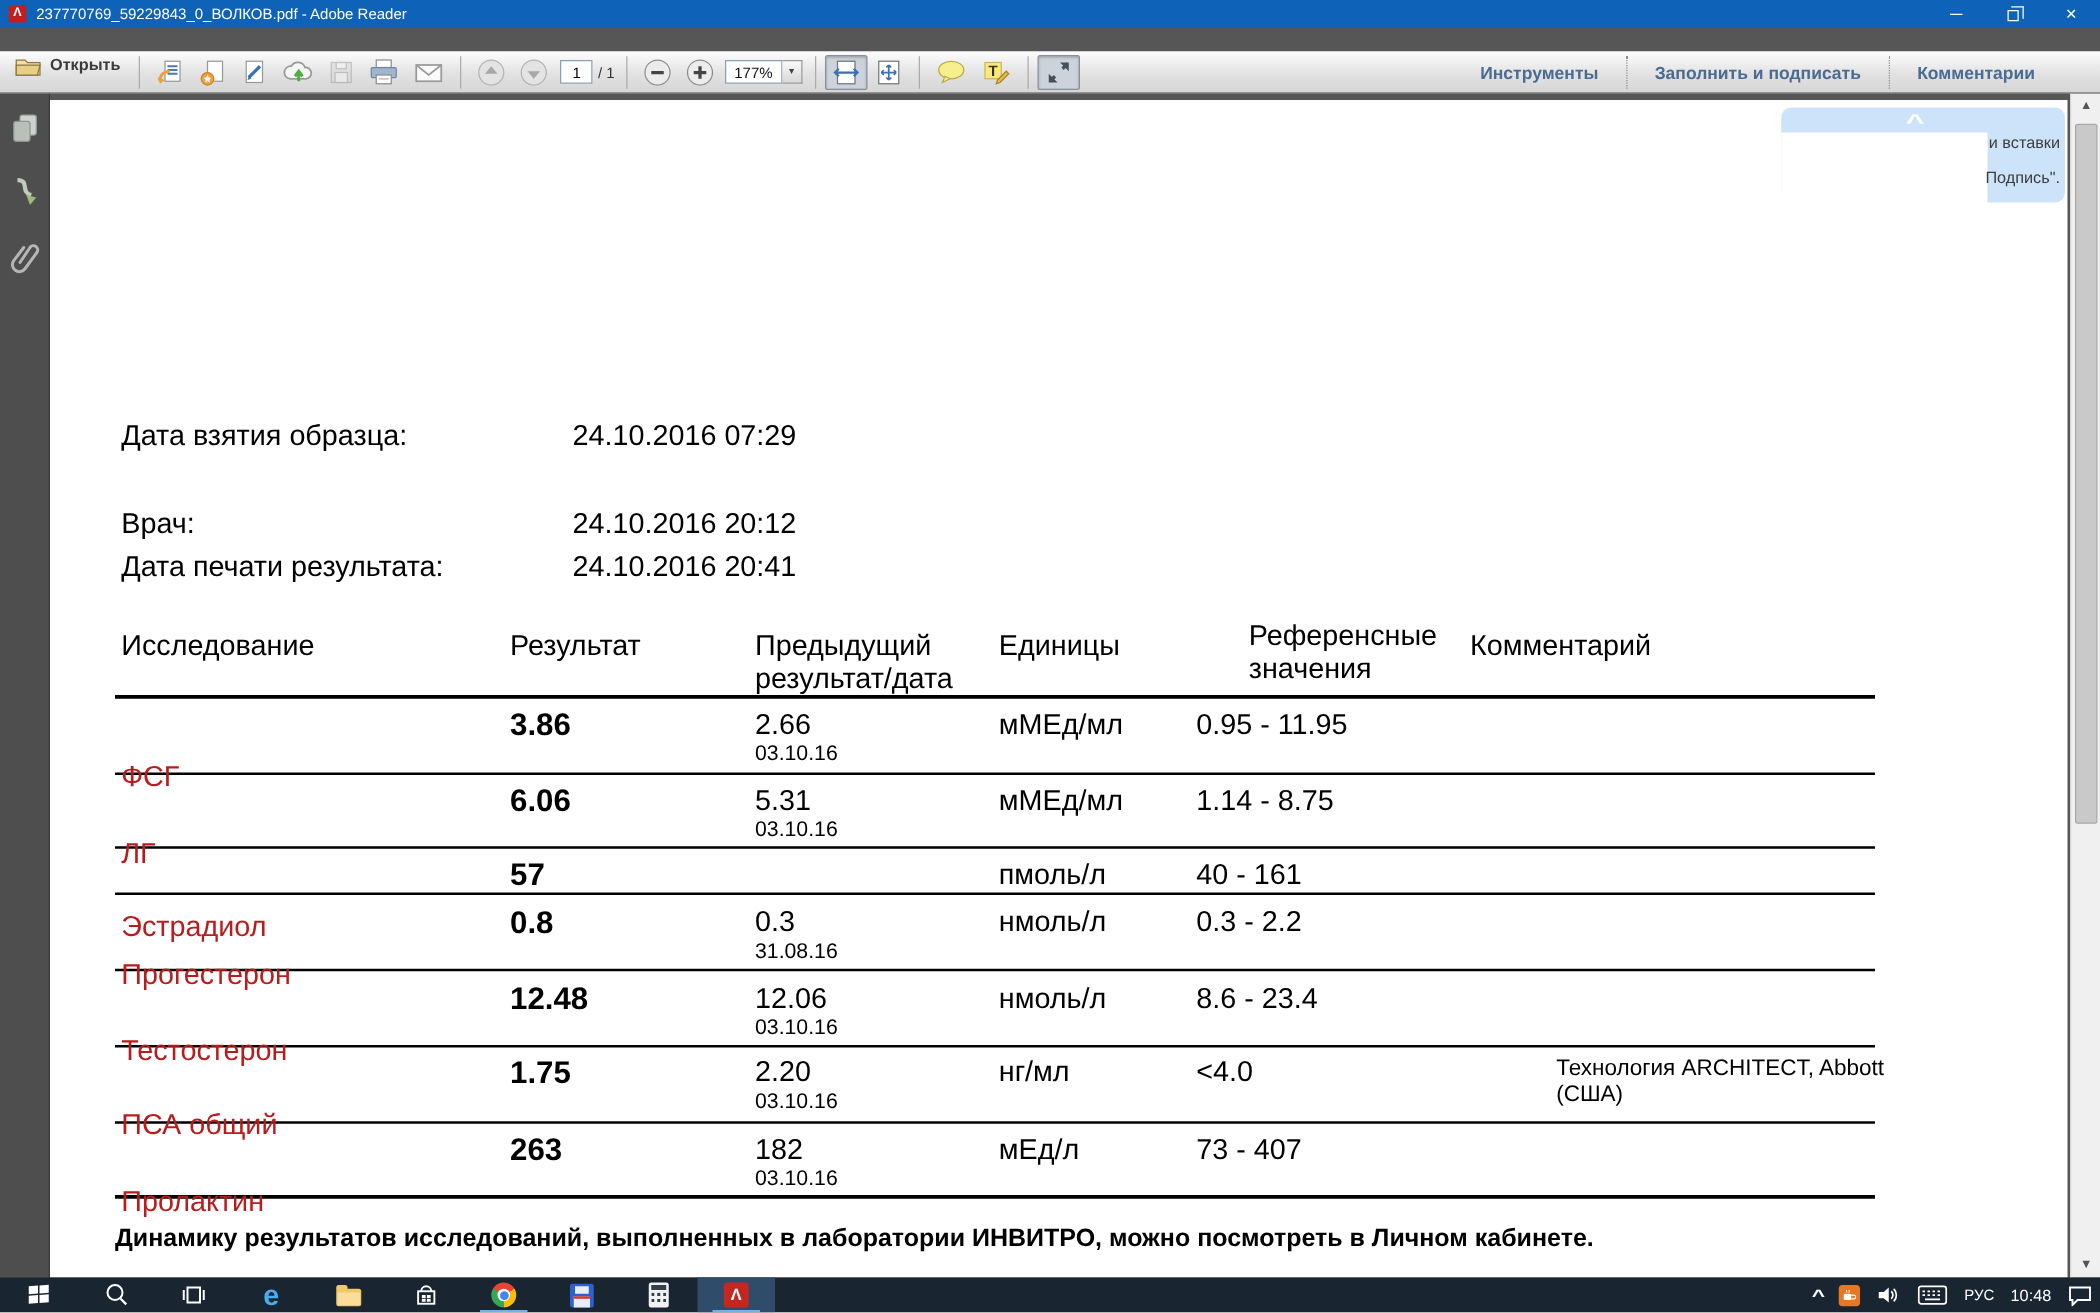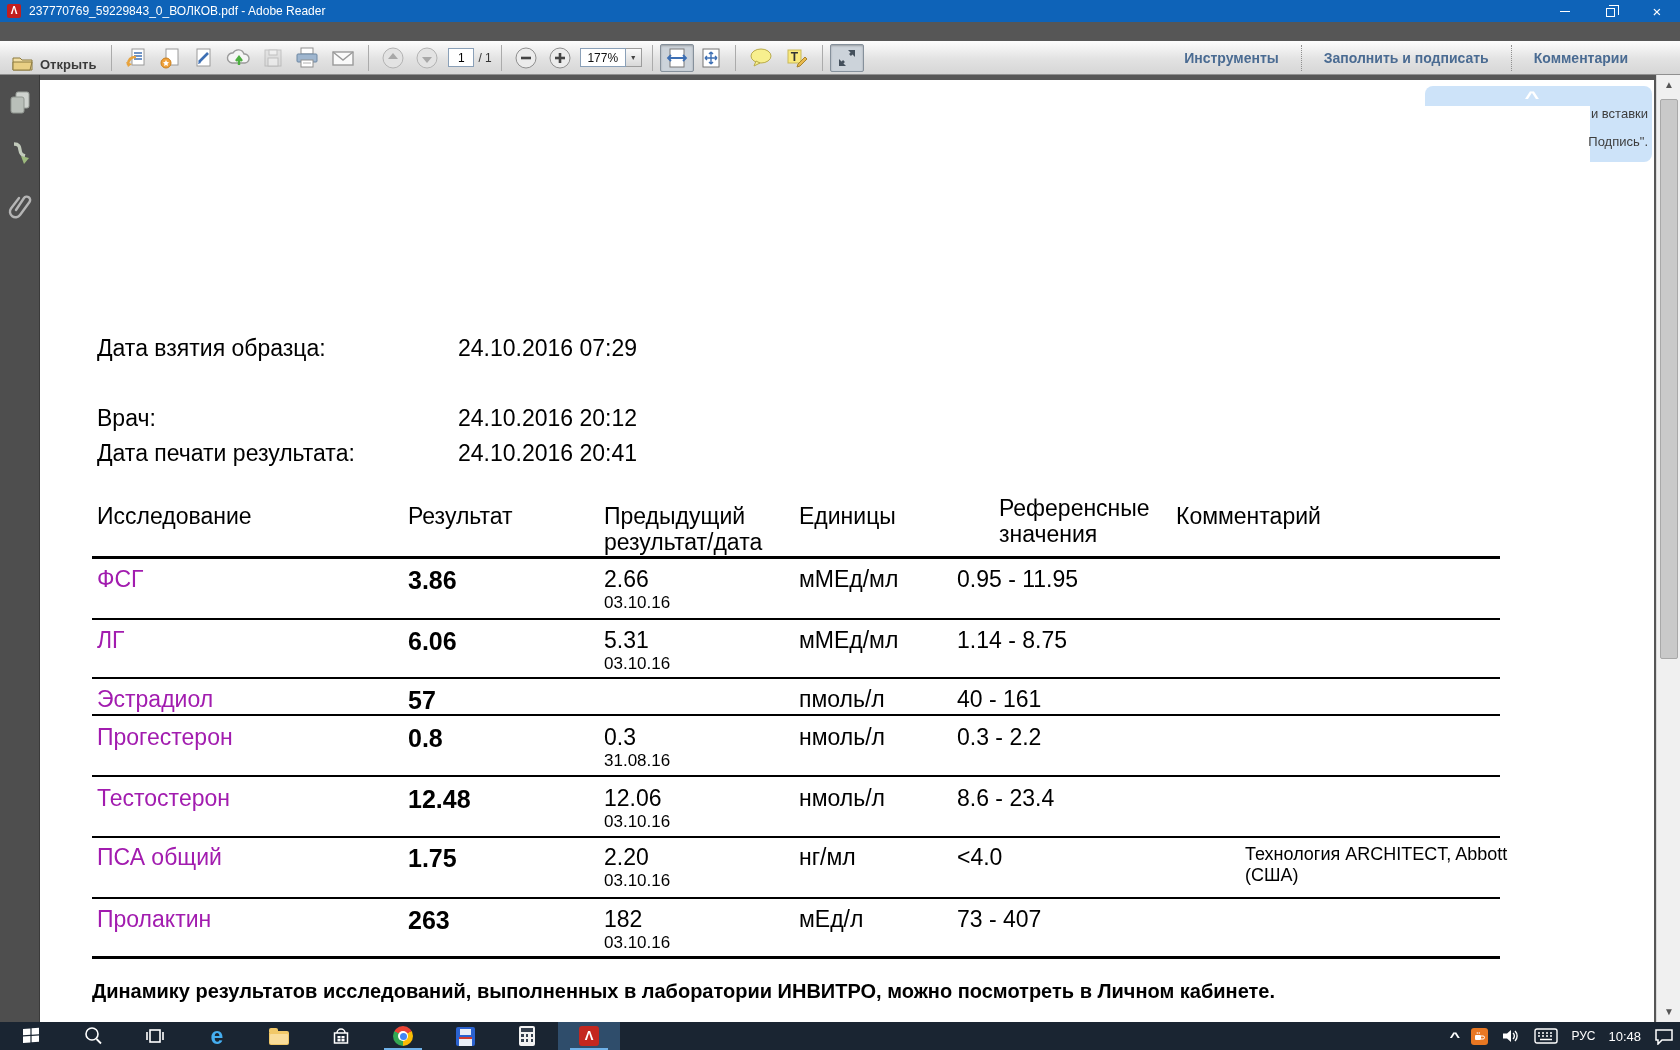--- a/index.html
+++ b/index.html
@@ -21,21 +21,21 @@
   
   #menubar { position:absolute; left:0; top:22px; width:1680px; height:19px; background:#f0f0f0; display:flex; align-items:center; border-bottom:1px solid #e3e3e3; }
   .menu-item { font-size:12px; color:#1a1a1a; padding:0 9px; line-height:19px; }
 
   
   #toolbar { position:absolute; left:0; top:41px; width:1680px; height:34px; background:linear-gradient(#fdfdfd,#e2e2e2 55%,#d6d6d6); border-bottom:1px solid #8f8f8f; display:flex; align-items:center; }
   .tb-sep { width:1px; height:26px; background:#ababab; margin:0 7px; flex:none; }
   .tbtn { height:28px; display:flex; align-items:center; justify-content:center; padding:0 4px; flex:none; border:1px solid transparent; border-radius:2px; }
   .tbtn.pressed { background:#ccd3da; border-color:#85909b; box-shadow:inset 0 1px 2px rgba(0,0,0,.25); }
   .tbtn svg { display:block; }
-  #open-btn { display:flex; align-items:flex-end; gap:6px; padding:0 8px 0 12px; height:28px; }
+  #open-btn { display:flex; align-items:flex-start; gap:6px; padding:0 8px 0 12px; height:28px; }
   #open-btn .lbl { font-size:13px; font-weight:bold; color:#3b3b3b; }
   #page-num { width:26px; height:19px; border:1px solid #8aa0b8; background:#fff; text-align:center; font-size:12px; font-family:"Liberation Sans",sans-serif; margin:0 4px; }
   .page-total { font-size:12px; color:#333; margin-right:2px; }
   #zoom-box { display:flex; margin:0 3px; }
   #zoom-box .zval { width:46px; height:19px; border:1px solid #8aa0b8; background:#fff; font-size:12px; text-align:center; line-height:18px; color:#111; }
   #zoom-box .zdrop { width:16px; height:19px; border:1px solid #9c9c9c; border-left:none; background:linear-gradient(#fafafa,#d8d8d8); font-size:7px; color:#444; display:flex; align-items:center; justify-content:center; }
   #tb-right { position:absolute; right:30px; top:0; height:34px; display:flex; align-items:center; }
   .tb-right-btn { font-size:14px; font-weight:bold; color:#4a6b92; padding:0 22px; }
   .dot-sep { width:1px; height:26px; border-left:1px dotted #8f8f8f; }
 
@@ -47,21 +47,21 @@
   #canvas { position:absolute; left:40px; top:75px; width:1616px; height:860px; background:#565656; }
   #page { position:absolute; left:0; top:5px; width:1614px; height:942px; background:#ffffff; color:#000; }
 
   .meta-row { position:absolute; left:0; width:100%; height:26px; }
   .meta-label { position:absolute; left:57px; font-size:23px; color:#000; }
   .meta-value { position:absolute; left:418px; font-size:23px; color:#000; }
 
   .th { position:absolute; font-size:23px; color:#000; line-height:26px; }
   .rule { position:absolute; left:52px; width:1408px; background:#000; }
   .trow { position:absolute; left:0; width:100%; }
-  .tname { position:absolute; left:57px; font-size:23px; color:#a21caf; }
+  .tname { position:absolute; left:57px; font-size:23px; color:#b91c1c;margin-top:42px; }
   .tres  { position:absolute; left:368px; font-size:25px; font-weight:bold; color:#000; }
   .tprev { position:absolute; left:564px; font-size:23px; color:#000; }
   .tdate { position:absolute; left:564px; top:27px; font-size:17px; color:#000; }
   .tunits{ position:absolute; left:759px; font-size:23px; color:#000; }
   .tref  { position:absolute; left:917px; font-size:23px; color:#000; }
   .tcomment { position:absolute; left:1205px; width:275px; font-size:18px; line-height:21px; color:#000; }
   #doc-footer { position:absolute; left:52px; top:900px; width:1350px; font-size:20px; font-weight:bold; color:#000; }
 
   
   #callout { position:absolute; left:1425px; top:86px; width:227px; height:76px; background:#cde3f9; border-radius:8px; }

